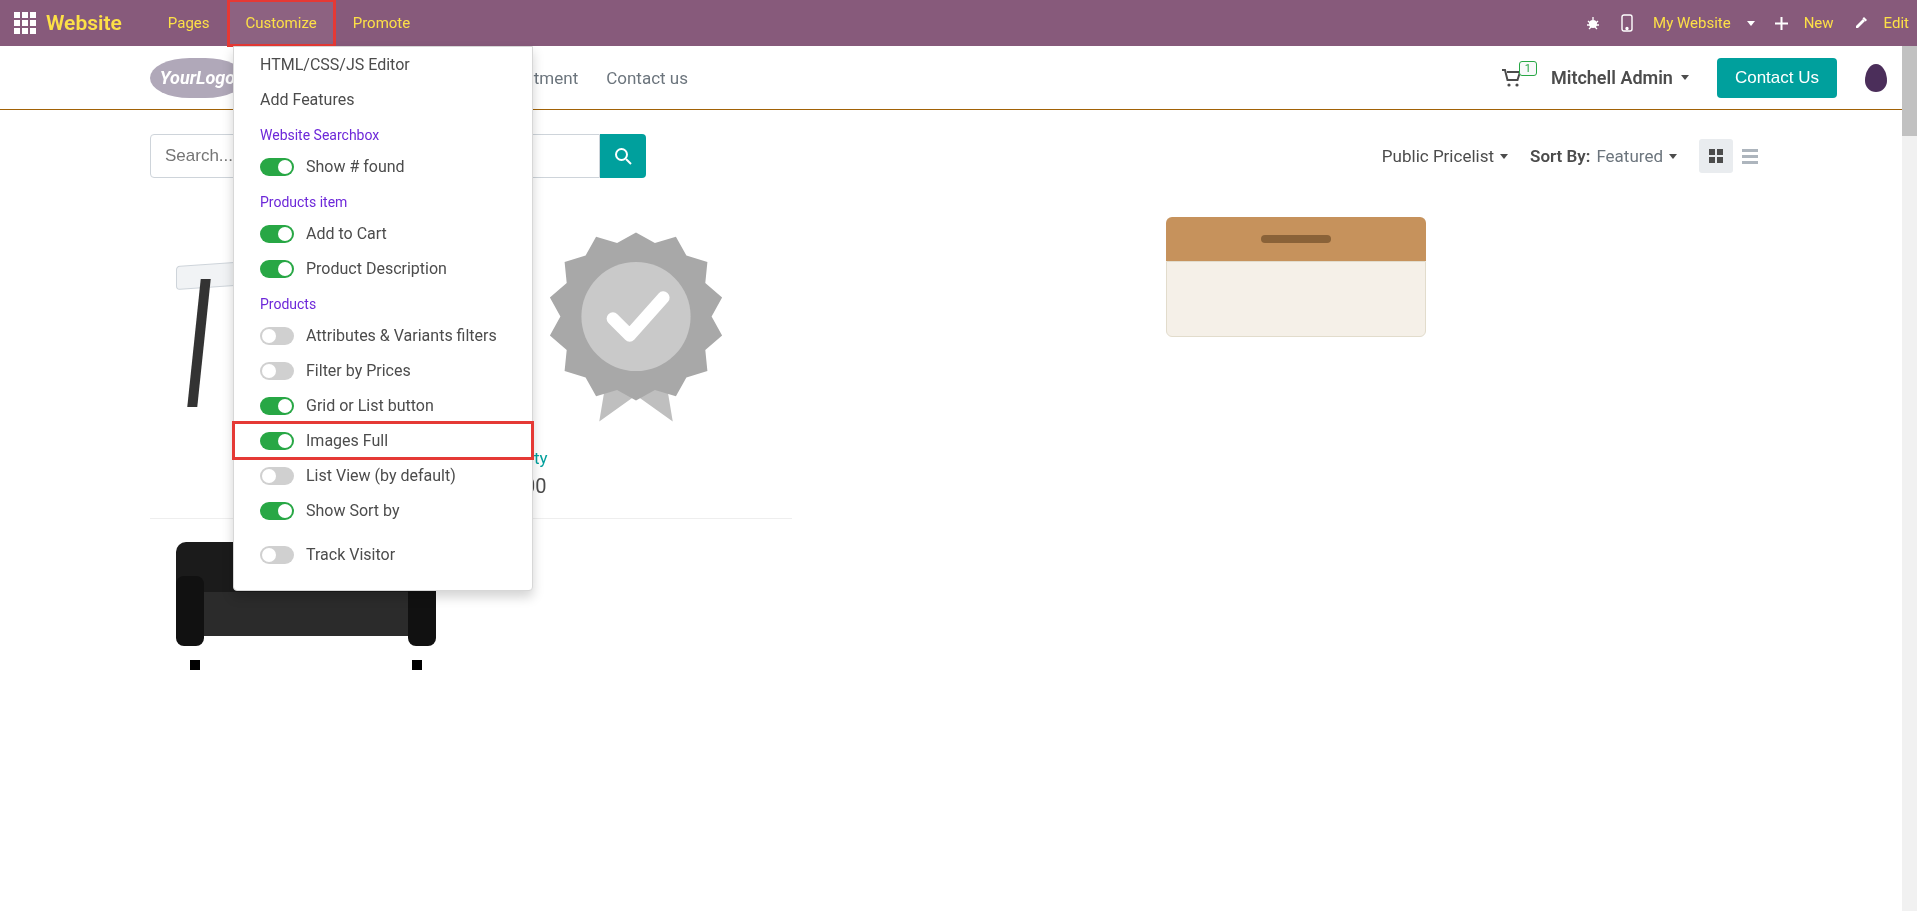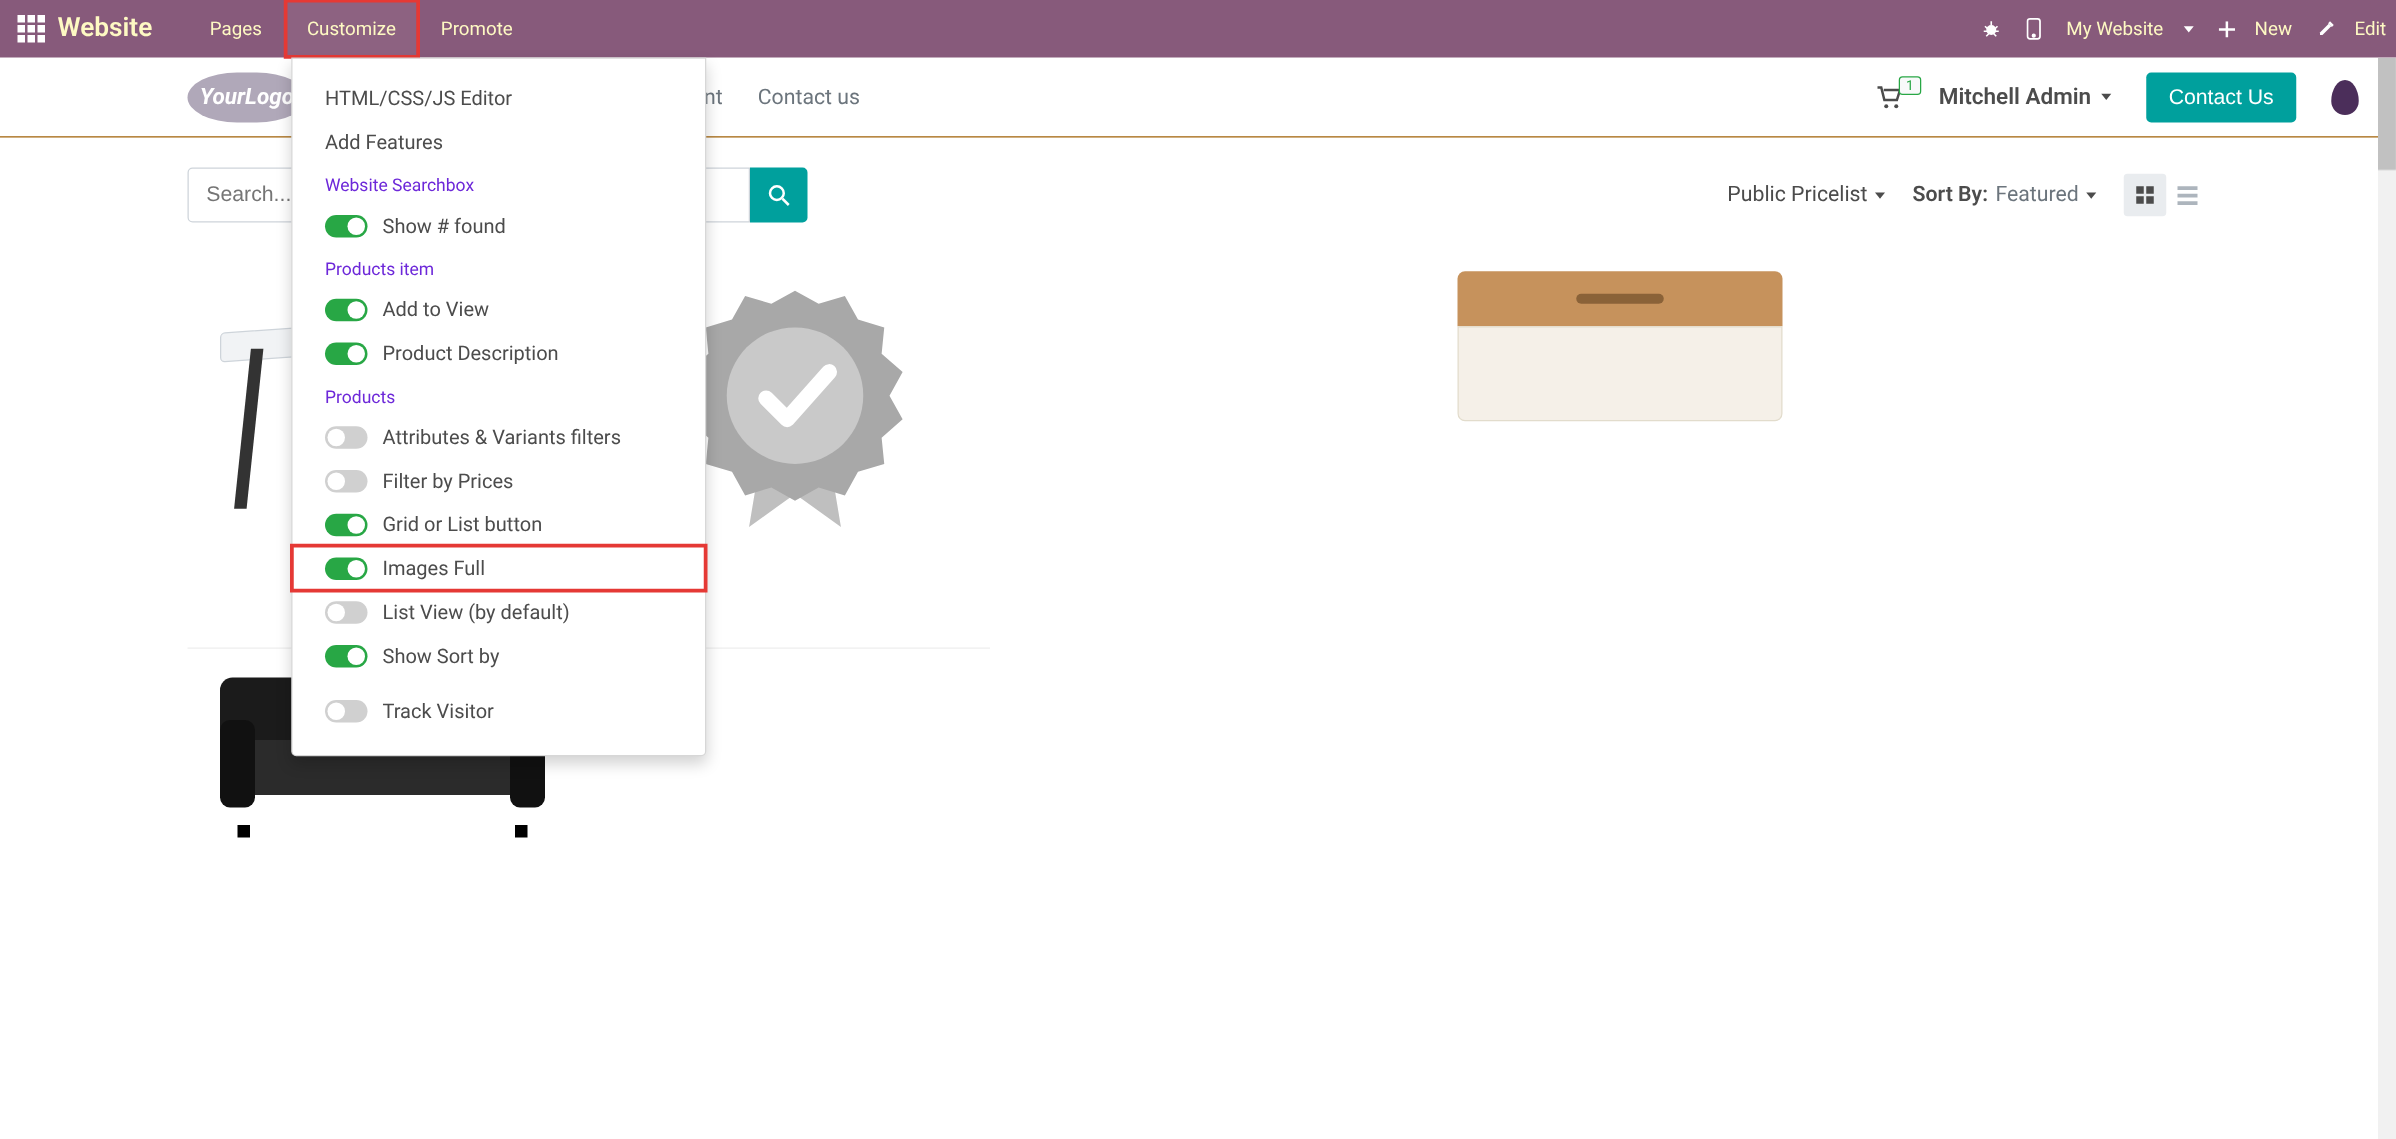--- a/index.html
+++ b/index.html
@@ -1,19 +1,19 @@
 <!DOCTYPE html>
 <html><head>
 <meta charset="utf-8">
 <style>
   * { box-sizing: border-box; margin: 0; padding: 0; }
   body { font-family: -apple-system, BlinkMacSystemFont, "Segoe UI", Roboto, sans-serif; background: #fff; color: #4c4c4c; overflow-x: hidden; }
 
   
-  .admin-bar { background: #875a7b; color: #fef9c3; height: 46px; display: flex; align-items: center; padding: 0 8px; }
+  .admin-bar { background: #875a7b; color: #fde047; height: 46px; display: flex; align-items: center; padding: 0 8px; }
   .apps-icon { width: 22px; height: 22px; margin: 0 10px 0 6px; display:flex; flex-wrap:wrap; gap:2px; }
   .apps-icon span { width:6px; height:6px; background:#fff; }
   .brand { font-weight:600; font-size:21px; margin-right: 28px; }
   .admin-tabs { display:flex; align-items:center; height:100%; }
   .admin-tab { padding: 0 18px; height:100%; display:flex; align-items:center; font-size:15px; cursor:pointer; }
   .admin-tab.highlighted { outline: 3px solid #e53935; outline-offset: -2px; background: rgba(255,255,255,0.05);}
   .admin-right { margin-left:auto; display:flex; align-items:center; gap: 20px; }
   .admin-right .item { display:flex; align-items:center; gap:16px; font-size:15px; cursor:pointer;}
   .caret-down { width:0; height:0; border-left:4px solid transparent; border-right:4px solid transparent; border-top:5px solid #fff; display:inline-block; vertical-align:middle;}
   .caret-down.dark { border-top-color:#4c4c4c; }
@@ -24,21 +24,21 @@
   .site-nav { display:flex; gap:28px; margin-left: 40px; font-size:17px; color:#6c757d;}
   .site-nav a { color:#6c757d; text-decoration:none; cursor:pointer;}
   .header-right { margin-left:auto; display:flex; align-items:center; gap: 28px;}
   .cart { position:relative; color:#4c4c4c;}
   .cart-badge { position:absolute; top:-7px; right:-14px; background:#f8f9fa; border:1px solid #28a745; color:#28a745; font-size:11px; padding:0 5px; border-radius:3px;}
   .user-drop { font-size:18px; font-weight:600; color:#4c4c4c; display:flex; align-items:center; gap:8px;}
   .contact-btn { background:#00a09d; color:#fff; border:none; padding: 10px 18px; font-size:17px; border-radius:4px; }
   .drop-icon { width:22px; height:28px; background:#4b2e5a; border-radius: 50% 50% 50% 50% / 60% 60% 40% 40%; }
 
   
-  .customize-panel { position:absolute; top:46px; left:233px; width:332px; background:#fff; border:1px solid #d7d7d7; border-radius:0 0 4px 4px; box-shadow: 0 6px 12px rgba(0,0,0,.175); padding: 14px 0 18px; z-index:100;}
+  .customize-panel { position:absolute; top:46px; left:233px; width:300px; background:#fff; border:1px solid #d7d7d7; border-radius:0 0 4px 4px; box-shadow: 0 6px 12px rgba(0,0,0,.175); padding: 0 0 18px; z-index:100;}
   .panel-item { padding: 8px 26px; font-size:16px; color:#4c4c4c; cursor:pointer; display:flex; align-items:center; gap:12px;}
   .panel-header { padding: 10px 26px 6px; font-size:14px; color:#6d28d9; }
   .toggle { width:34px; height:18px; border-radius:10px; position:relative; flex-shrink:0; cursor:pointer;}
   .toggle.on { background:#28a745;}
   .toggle.off { background:#d0d0d0;}
   .toggle .knob { width:14px; height:14px; background:#fff; border-radius:50%; position:absolute; top:2px; }
   .toggle.on .knob { right:2px; }
   .toggle.off .knob { left:2px; }
   .panel-item.highlighted { outline:3px solid #e53935; outline-offset:-1px; }
   .panel-sep { height: 1px; background: transparent; margin: 4px 0; }
@@ -170,21 +170,21 @@
         <span class="knob"></span>
       </span>
     <span>Show # found</span>
   </div>
 
   <div class="panel-header">Products item</div>
   <div class="panel-item">
     <span class="toggle on">
         <span class="knob"></span>
       </span>
-    <span>Add to View</span>
+    <span>Add to Cart</span>
   </div>
   <div class="panel-item">
     <span class="toggle on">
         <span class="knob"></span>
       </span>
     <span>Product Description</span>
   </div>
 
   <div class="panel-header">Products</div>
   <div class="panel-item">

